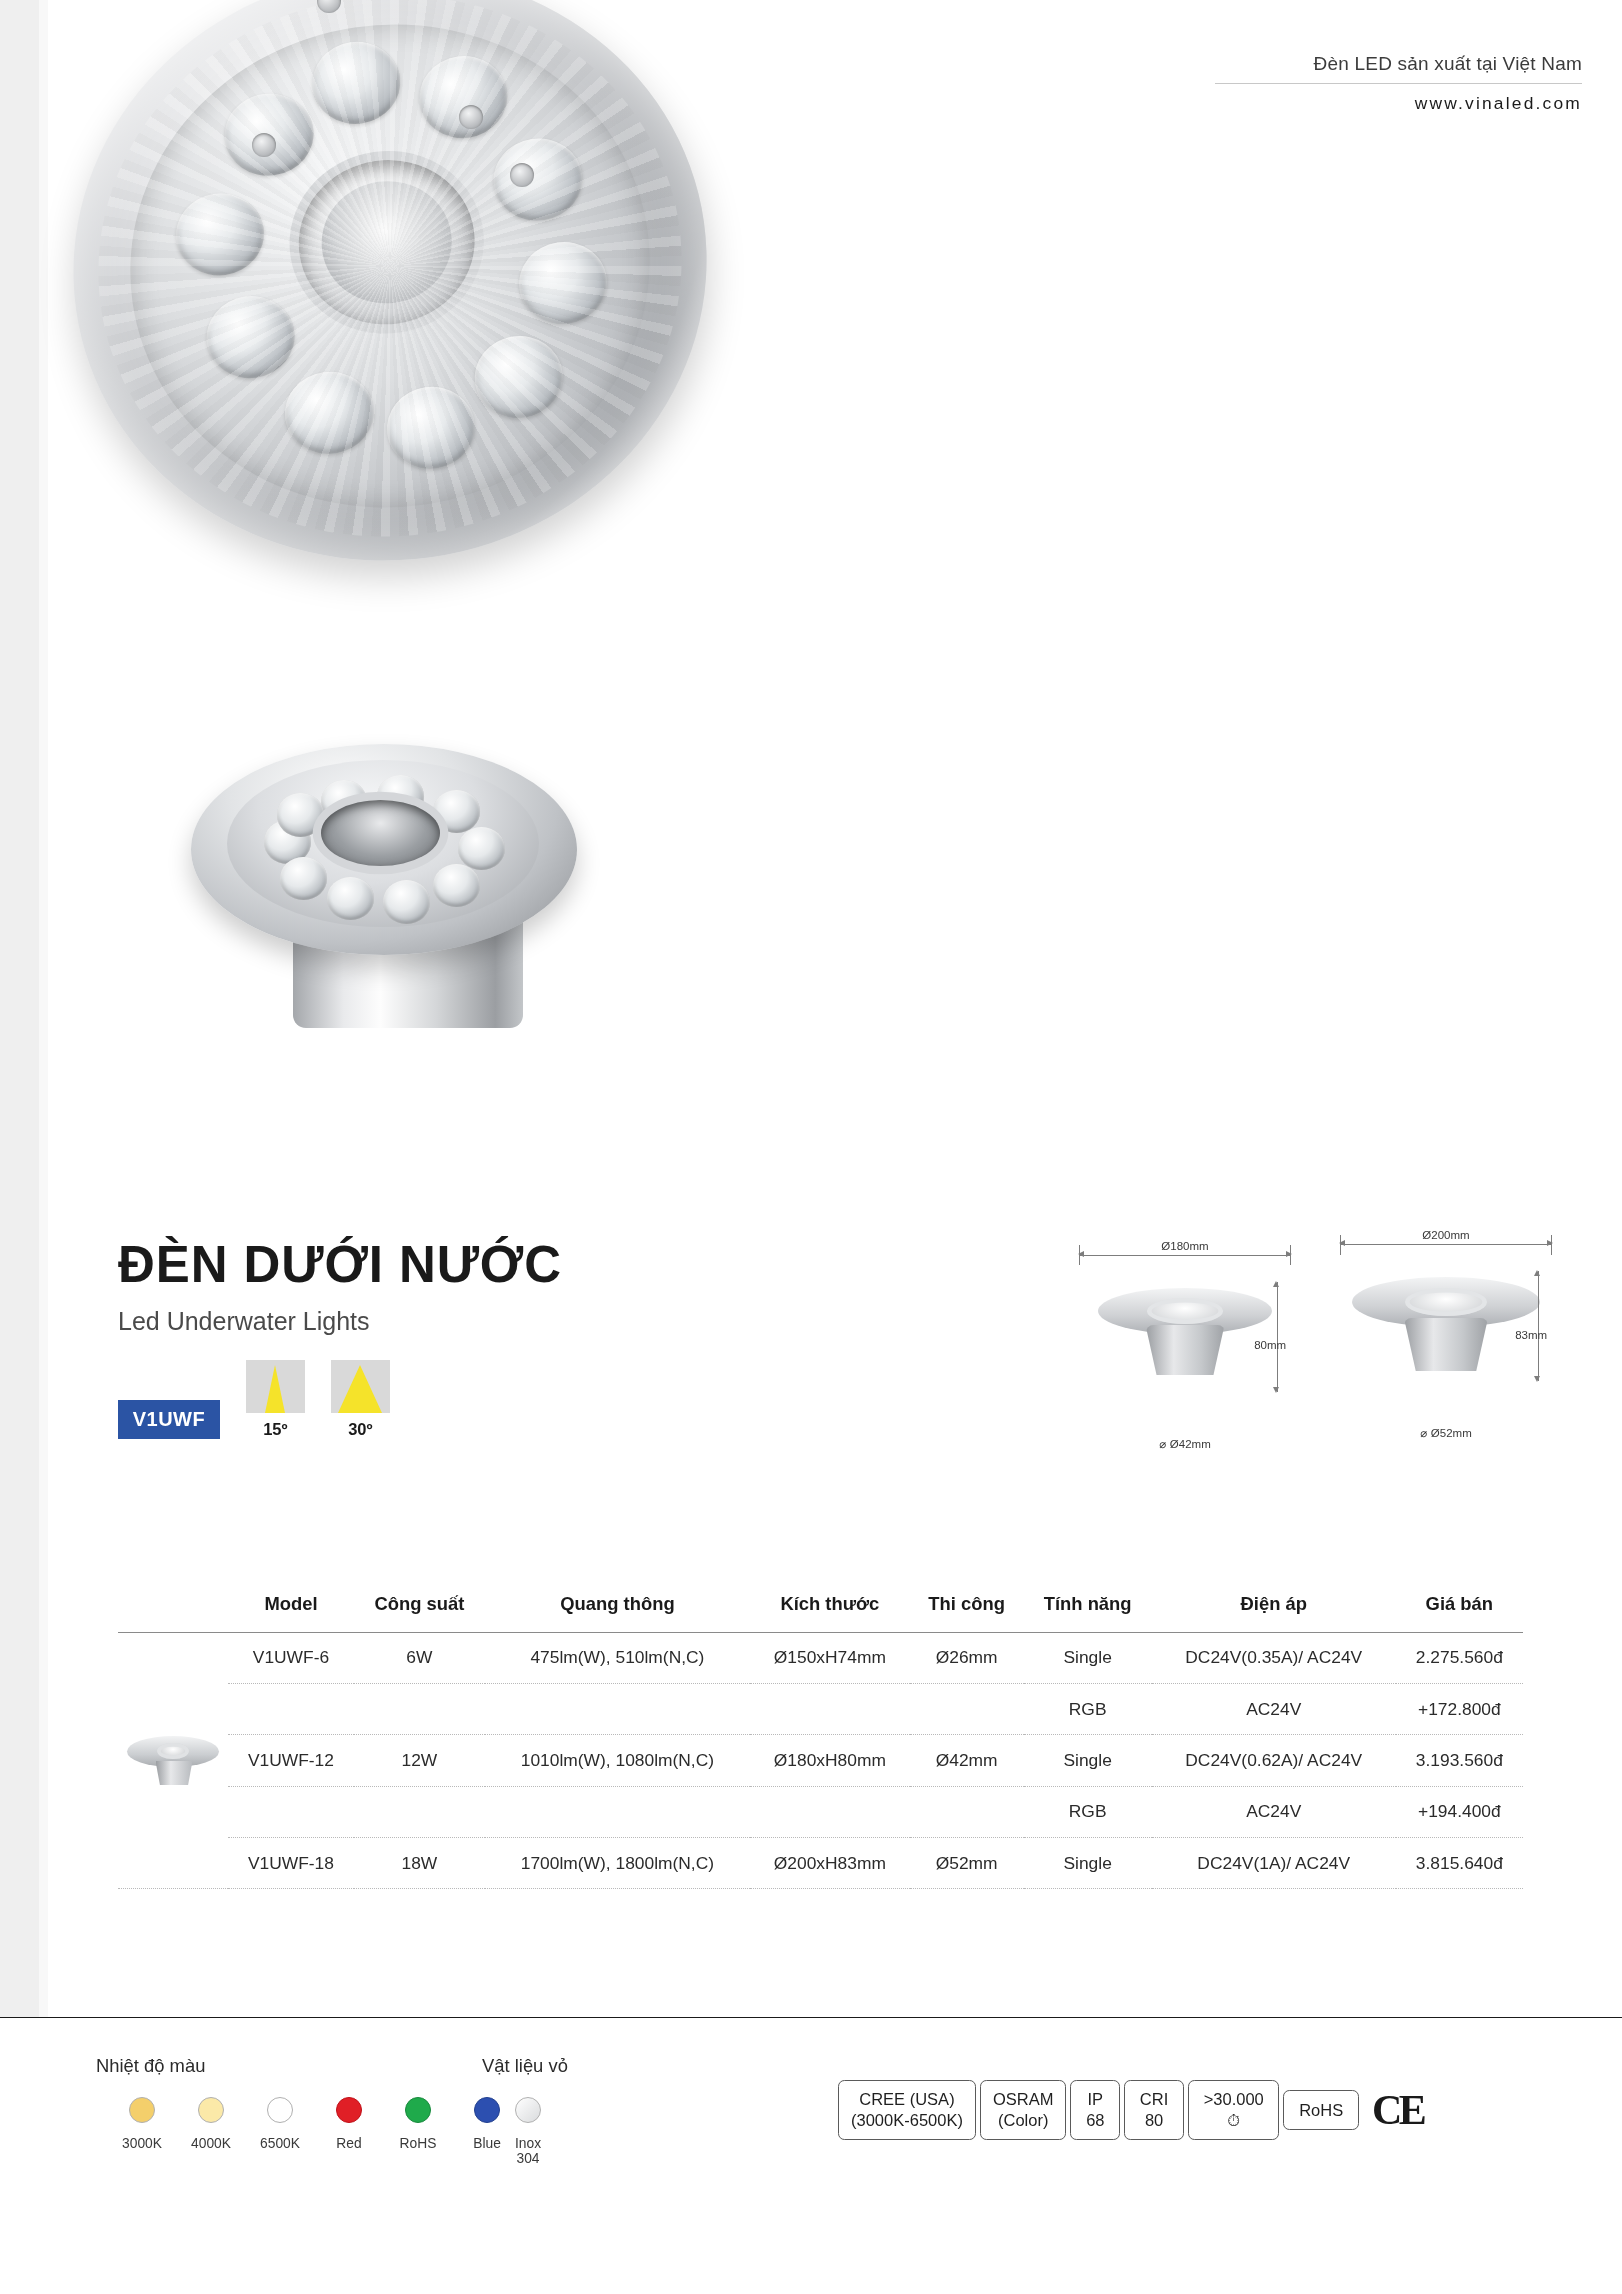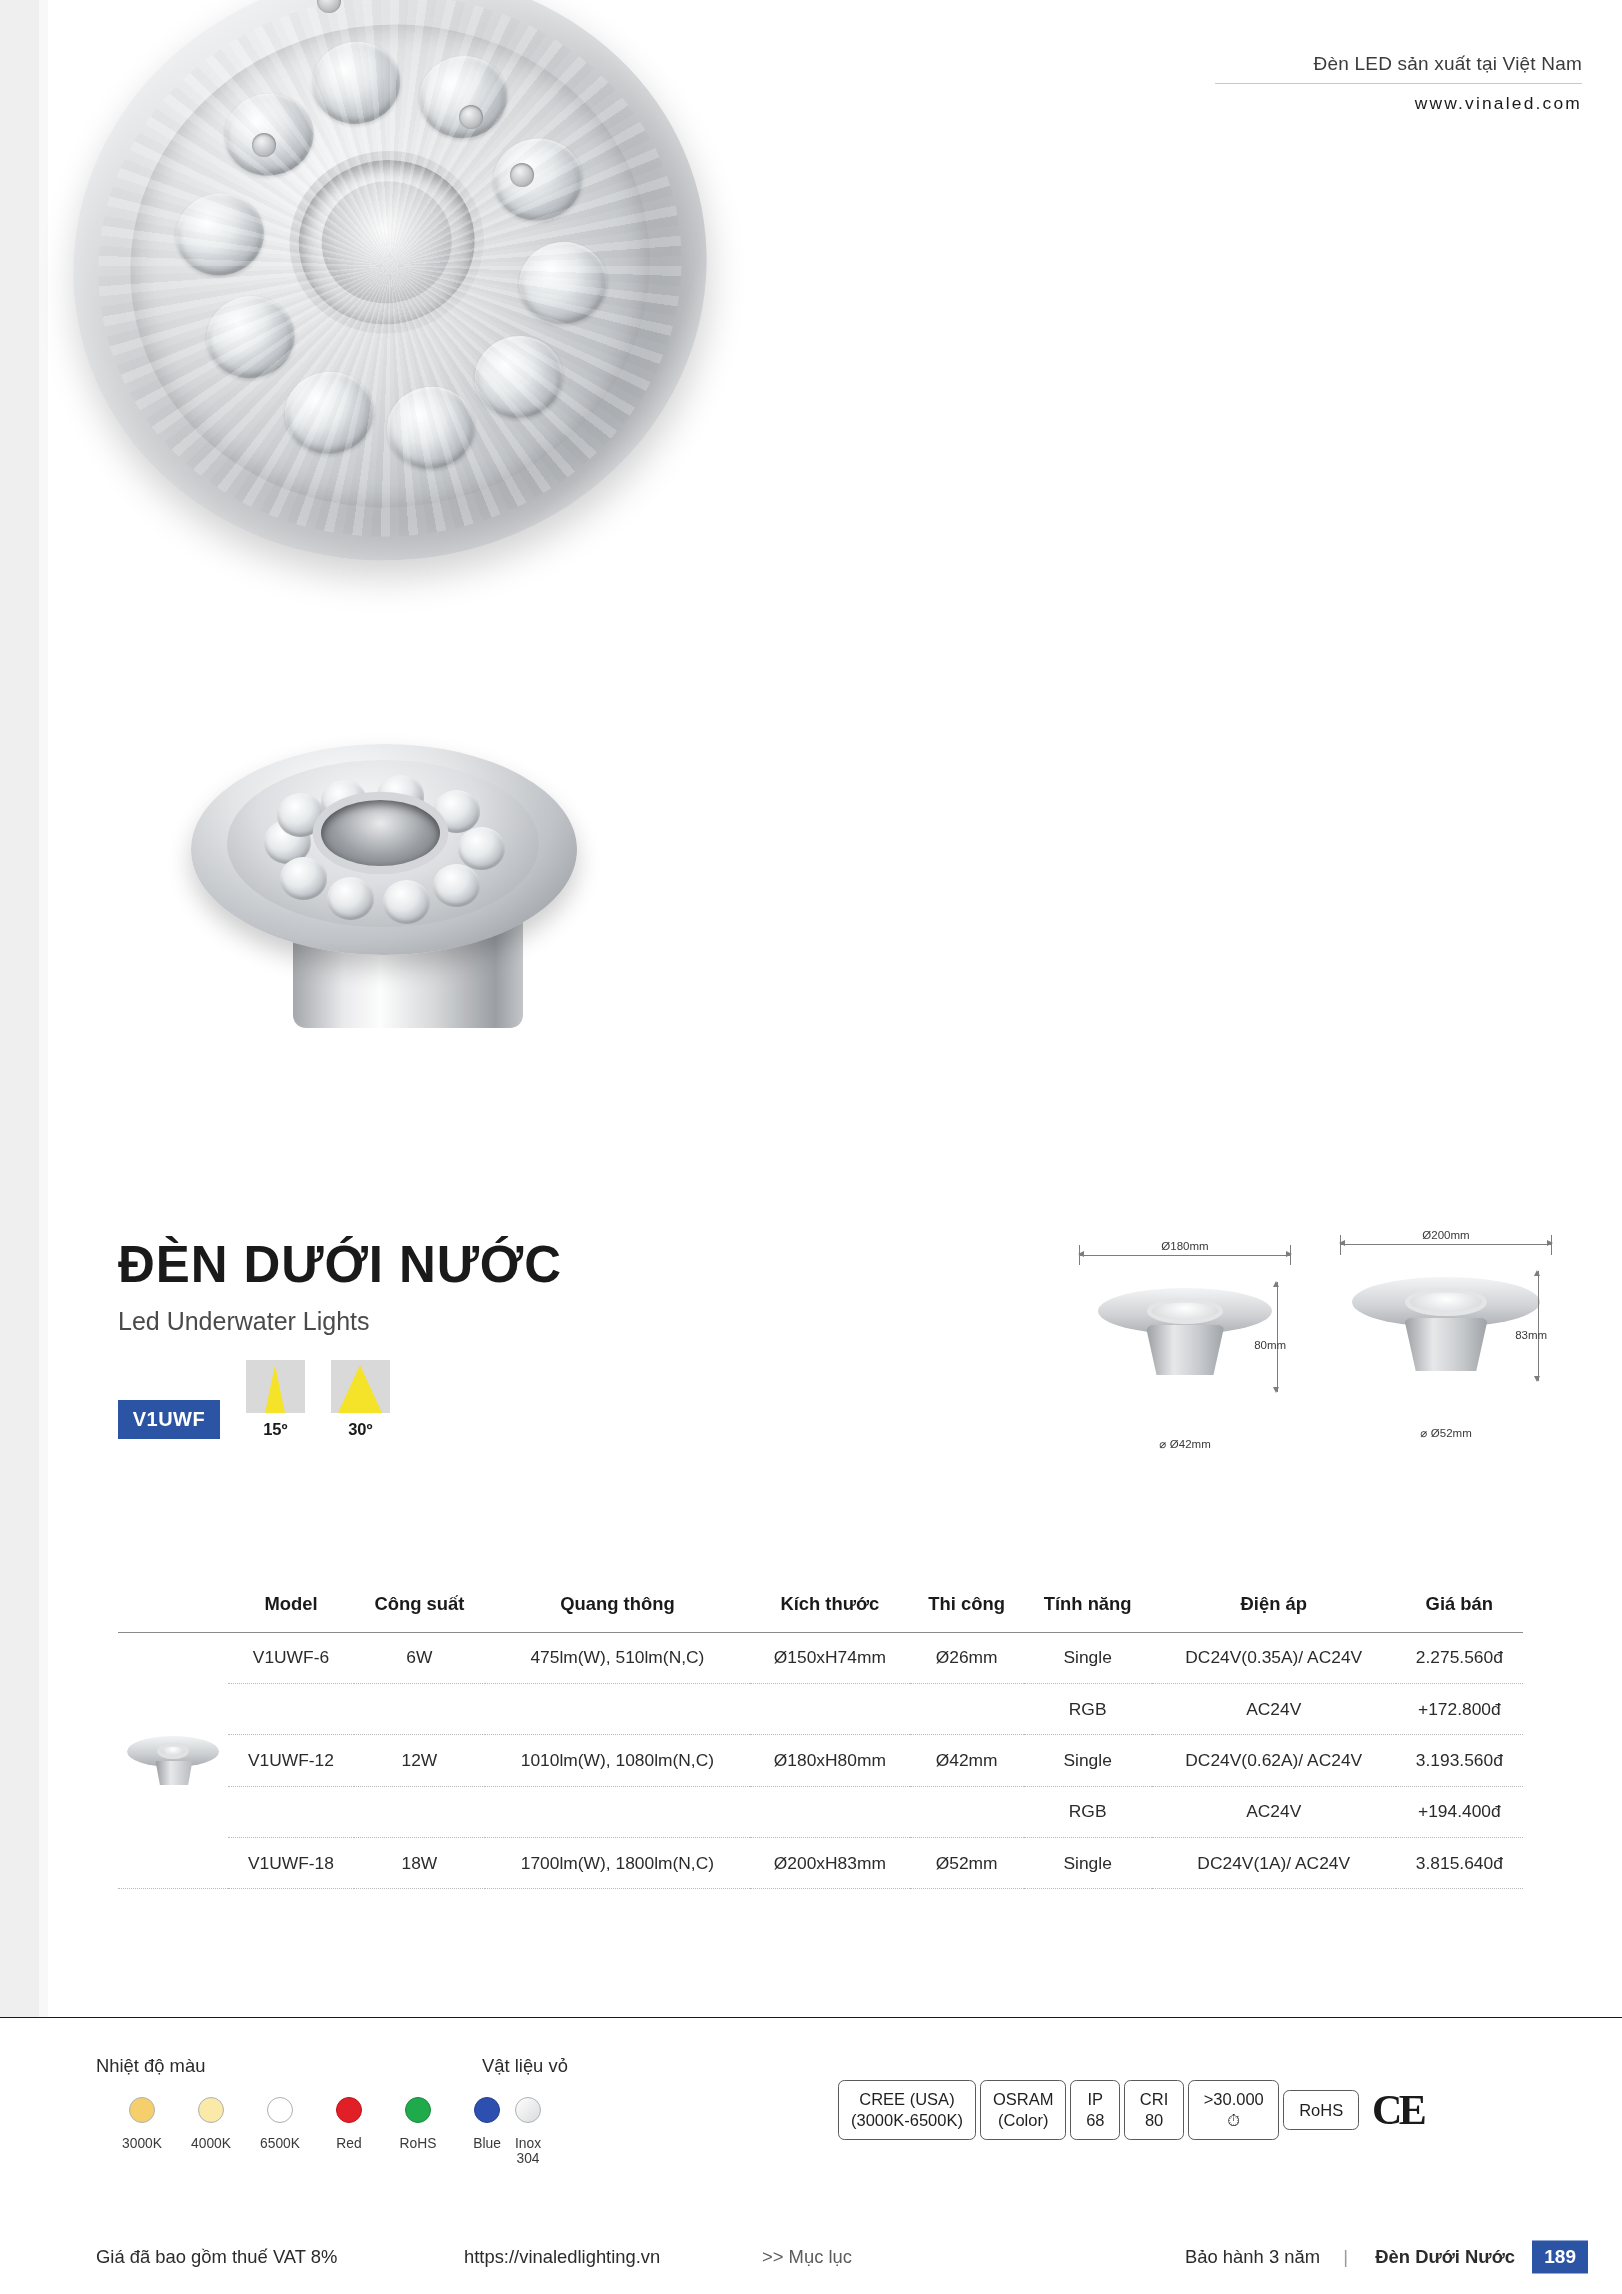--- a/index.html
+++ b/index.html
@@ -624,25 +624,16 @@
       <div class="cert small">
         <div>&gt;30.000</div>
         <div>⏱</div>
       </div>
       <div class="cert small">
         <div>RoHS</div>
       </div>
       <div class="ce-mark">CE</div>
     </div>
 
-    <div class="foot-bottom">
-      <div class="fb-vat">Giá đã bao gồm thuế VAT 8%</div>
-      <div class="fb-url">https://vinaledlighting.vn</div>
-      <div class="fb-muc">&gt;&gt; Mục lục</div>
-      <div class="fb-war">Bảo hành 3 năm</div>
-      <div class="fb-sep">|</div>
-      <div class="fb-cat">Đèn Dưới Nước</div>
-      <div class="page-num">189</div>
-    </div>
   </div>
 
 </div>
 
 
 </body></html>

